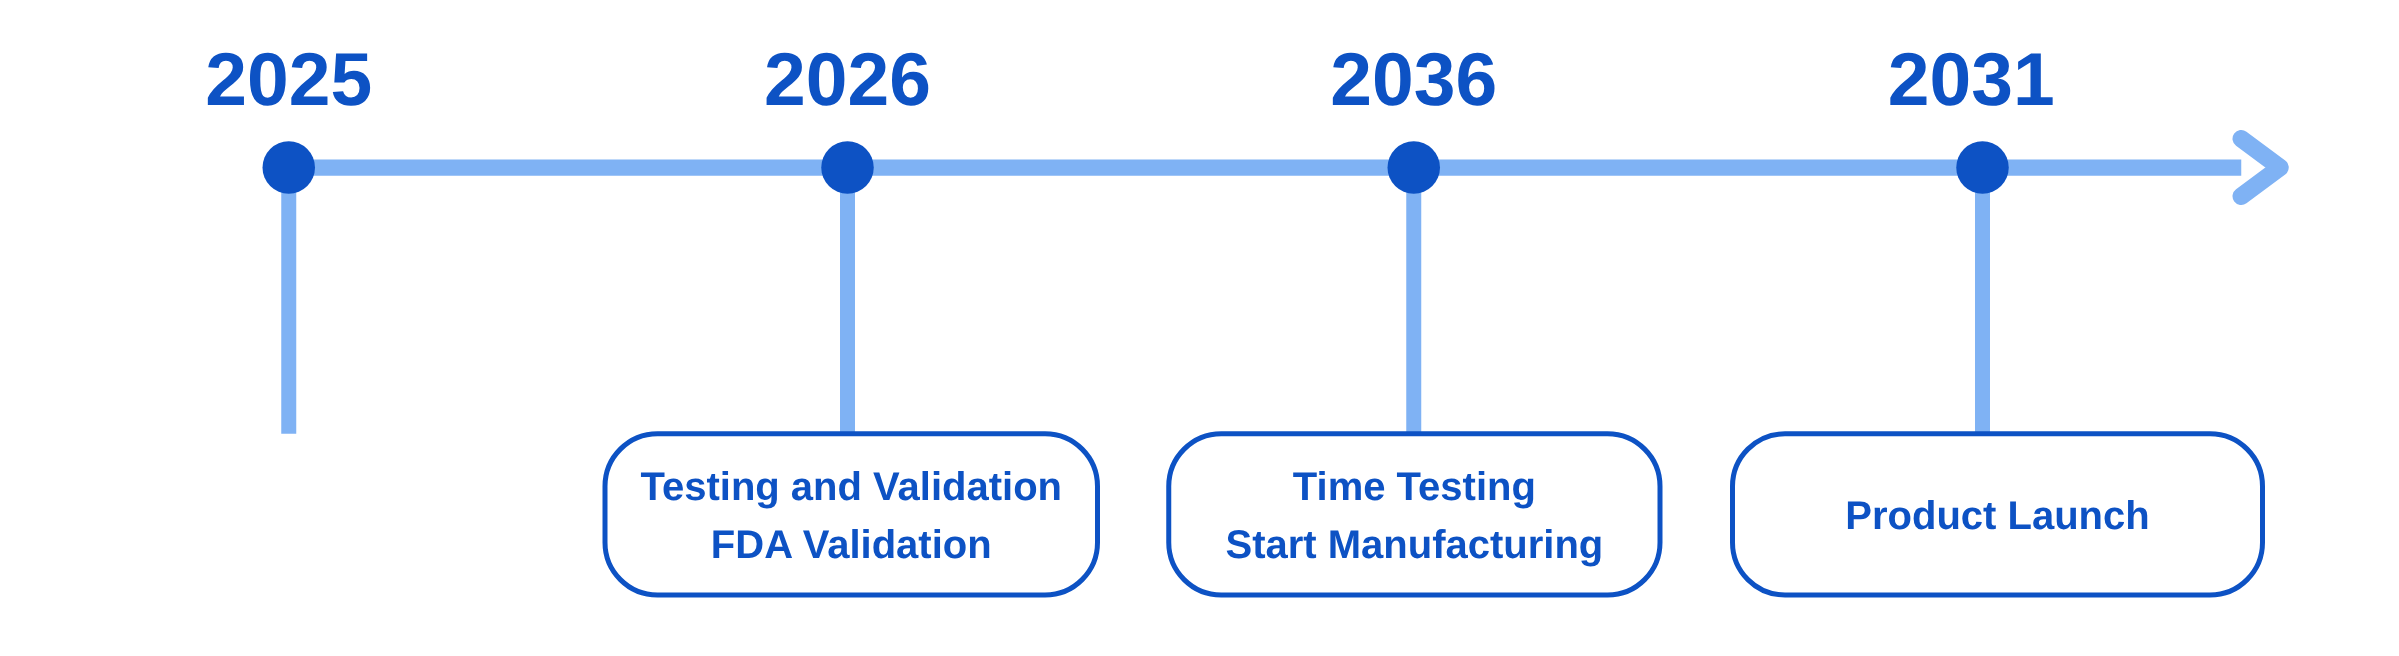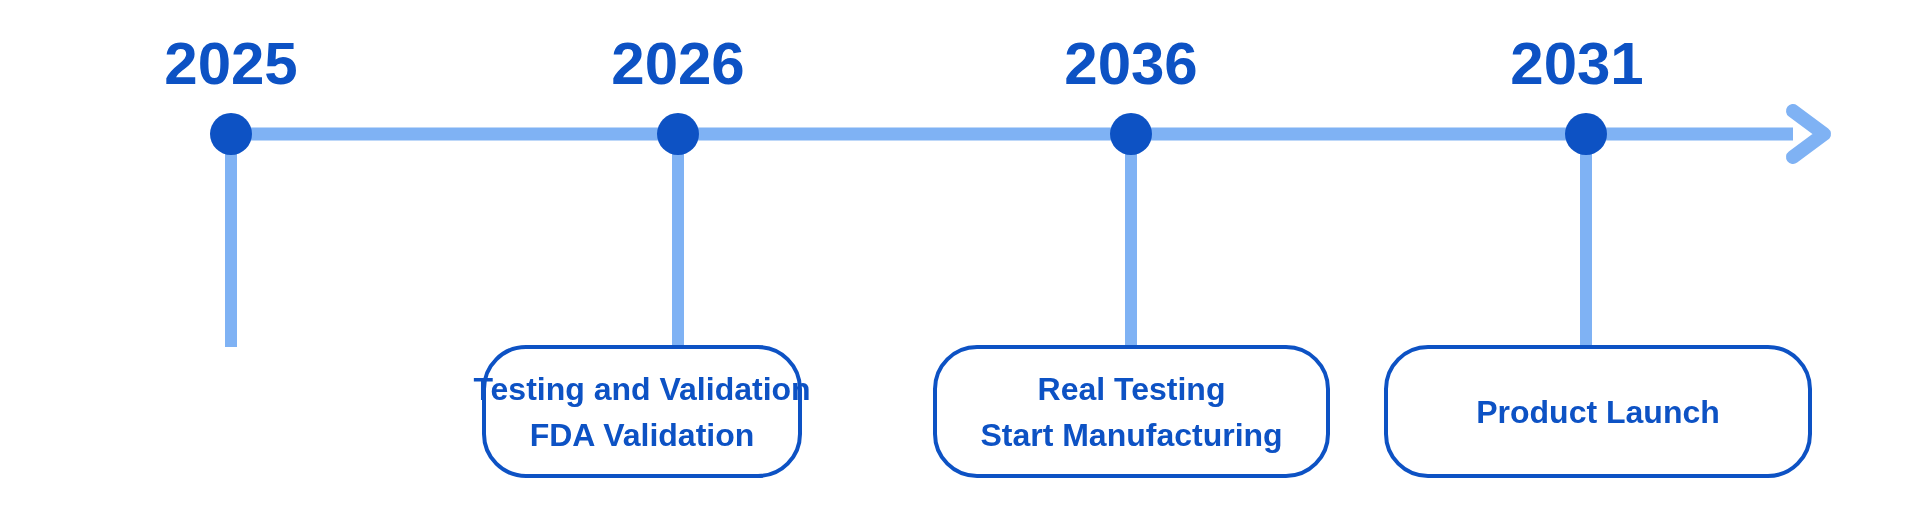--- a/index.html
+++ b/index.html
@@ -62,27 +62,27 @@
     <circle class="dot" cx="1131" cy="134" r="21"></circle>
     <circle class="dot" cx="1586" cy="134" r="21"></circle>
   </svg>
 
   <div class="year" style="left:231px">2025</div>
   <div class="year" style="left:678px">2026</div>
   <div class="year" style="left:1131px">2036</div>
   <div class="year" style="left:1577px">2031</div>
 
 
-  <div class="card" style="left:482px;width:320px">
+  <div class="card" style="left:482px;width:398px">
     <div class="card-line">Testing and Validation</div>
     <div class="card-line">FDA Validation</div>
   </div>
 
   <div class="card" style="left:933px;width:397px">
-    <div class="card-line">Real Testing</div>
+    <div class="card-line">Time Testing</div>
     <div class="card-line">Start Manufacturing</div>
   </div>
 
   <div class="card" style="left:1384px;width:428px">
     <div class="card-line">Product Launch</div>
     <div class="card-line"></div>
   </div>
 
 </div>
 

